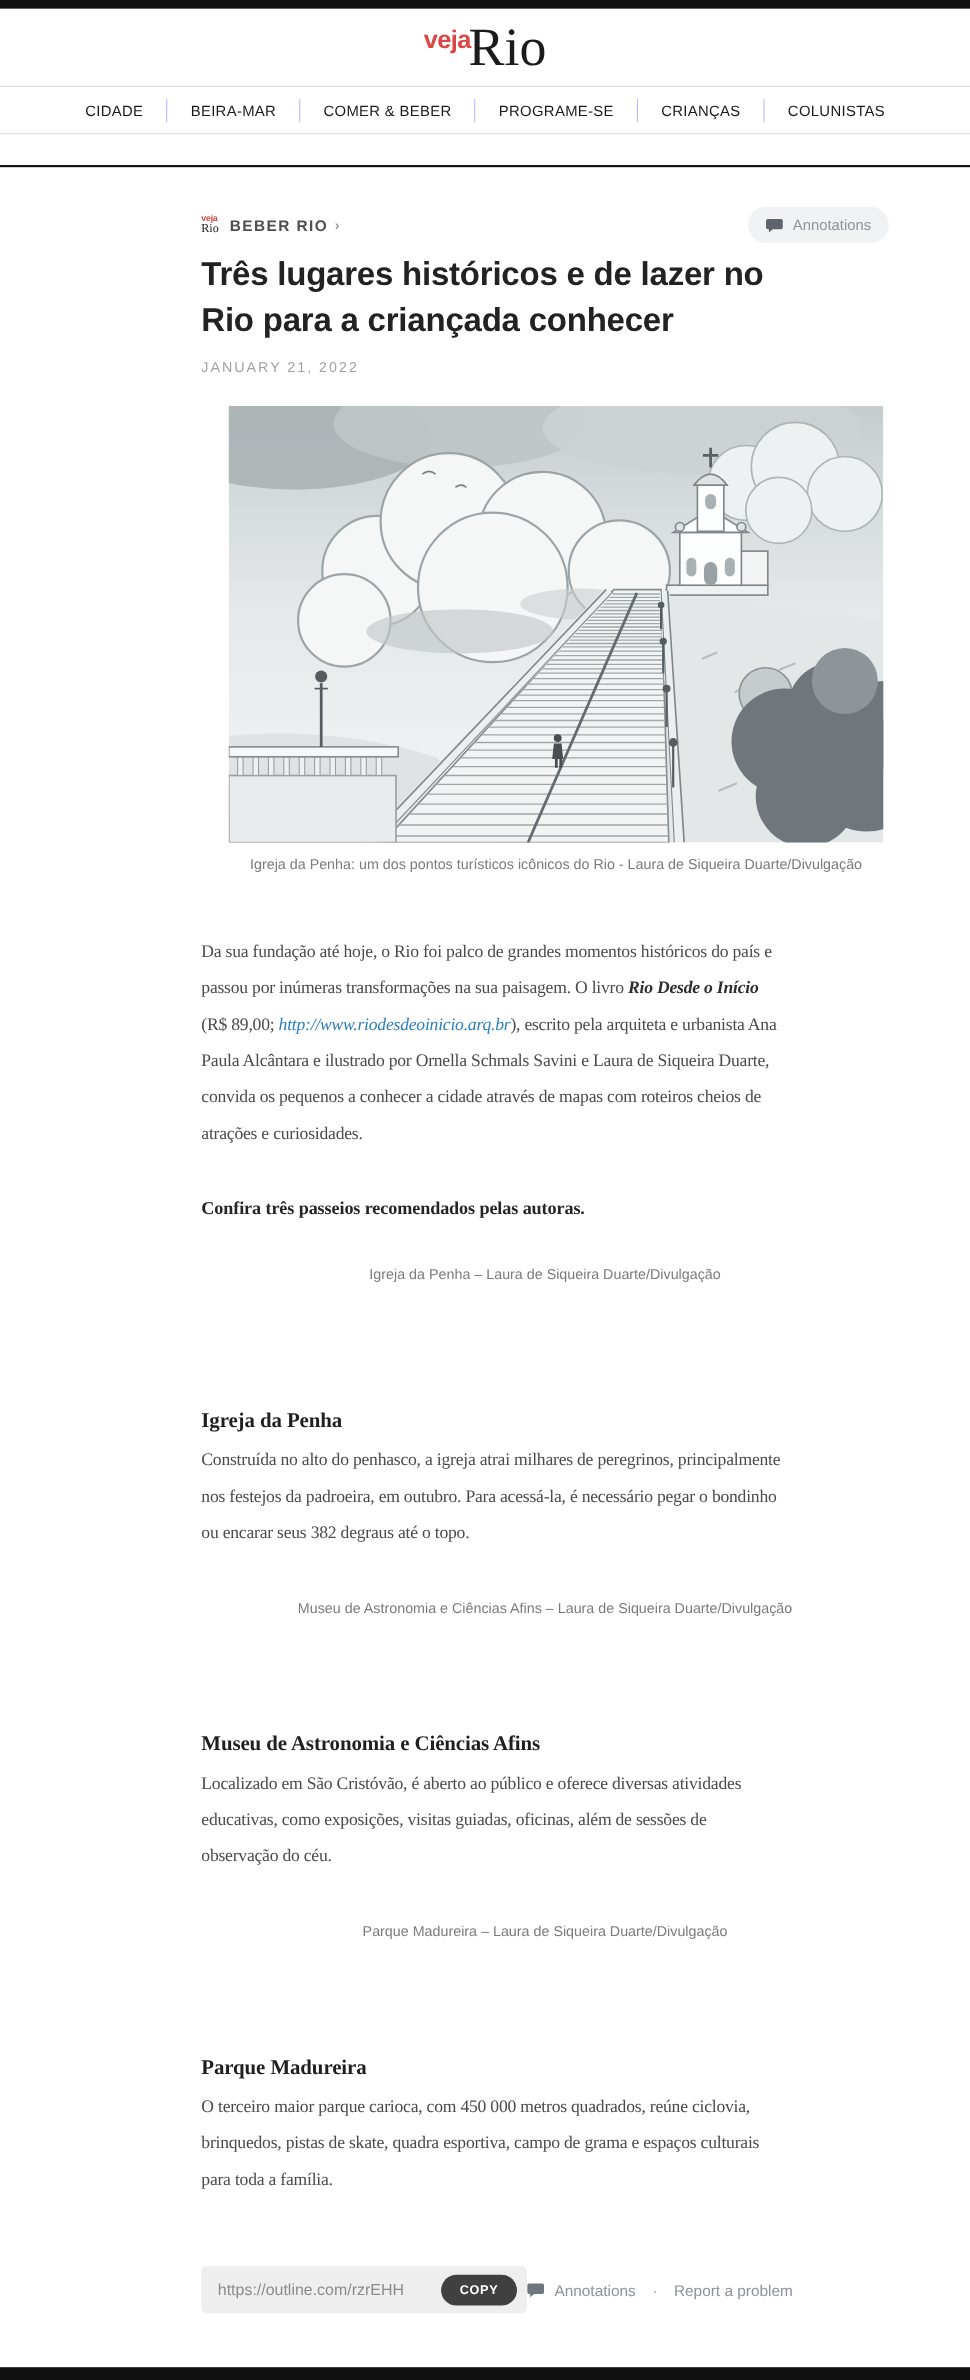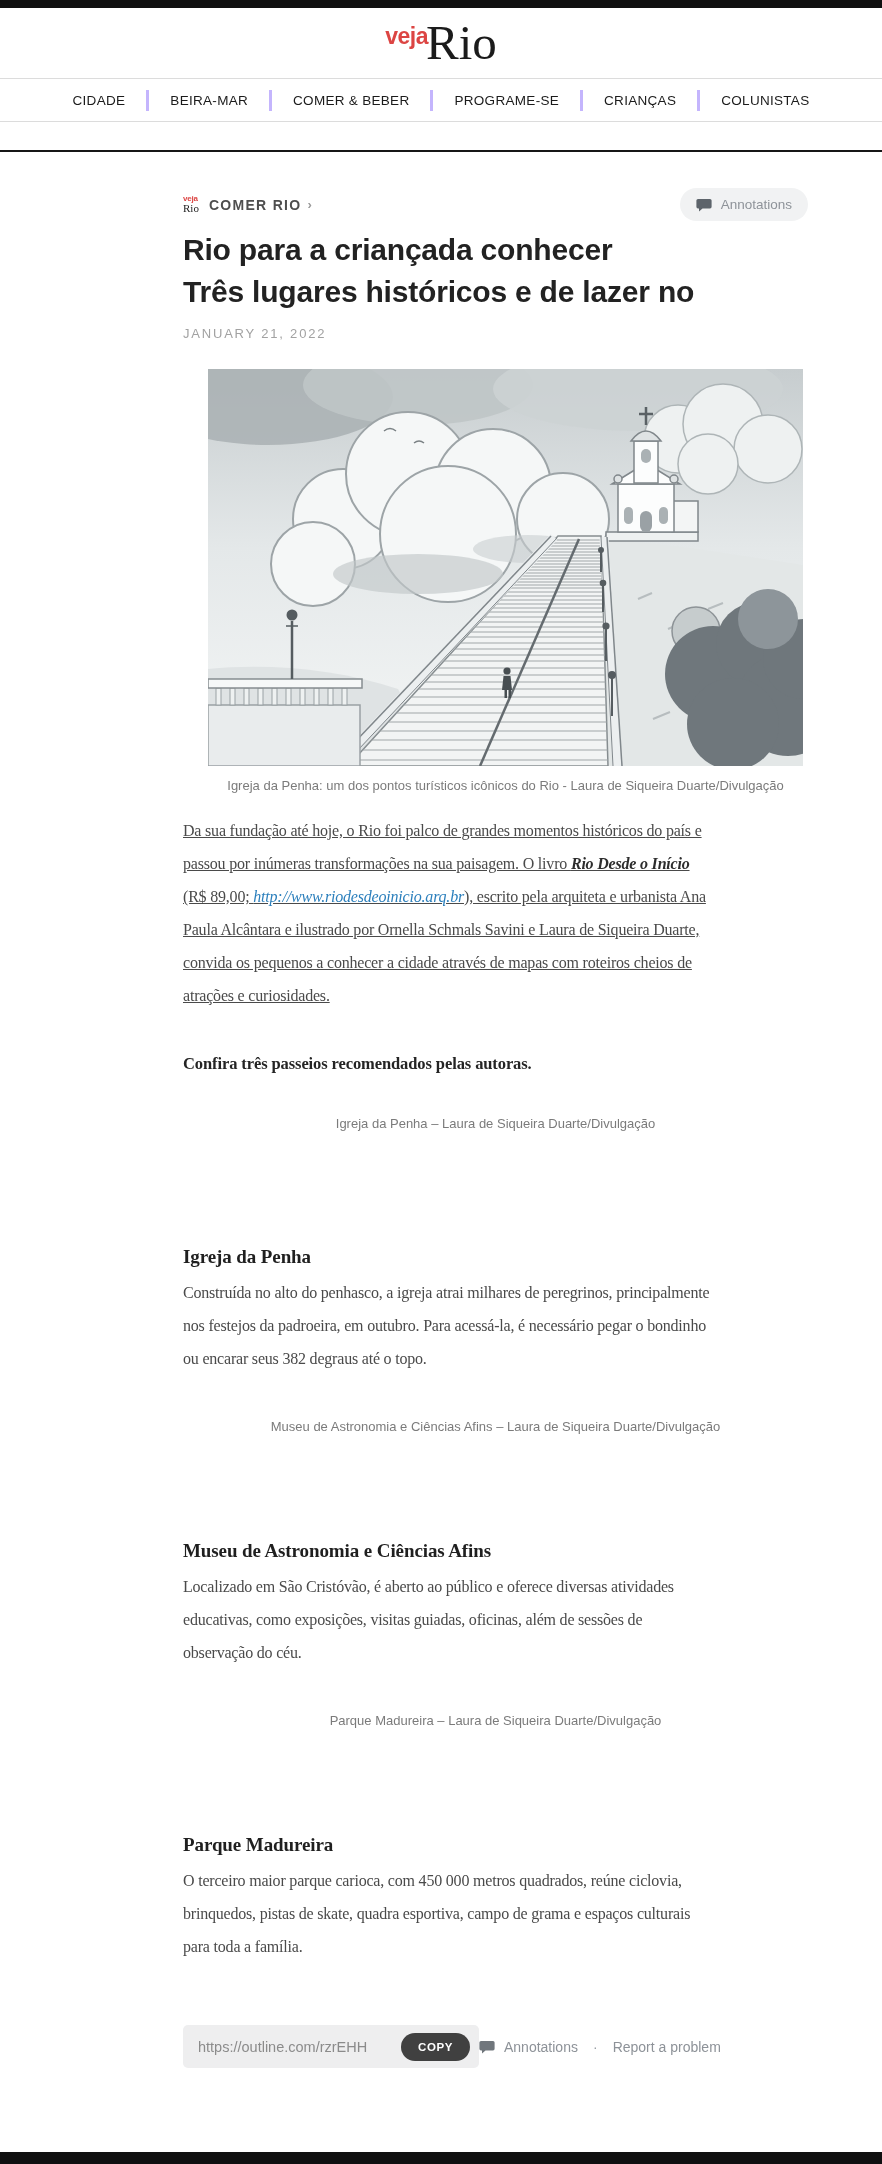--- a/index.html
+++ b/index.html
@@ -16,21 +16,21 @@
   .logo{display:flex;align-items:flex-start;cursor:pointer;}
   .logo-veja{color:#dc4543;font-weight:700;font-size:23px;letter-spacing:-0.5px;margin-top:3px;}
   .logo-rio{font-family:"Liberation Serif",serif;font-size:49px;line-height:0.95;color:#1b1b1b;margin-left:-2px;}
 
   
   .nav{position:absolute;top:78px;left:0;right:0;height:42px;background:#fff;
        border-top:1px solid #dcdcdc;border-bottom:1px solid #dcdcdc;
        display:flex;align-items:center;justify-content:center;}
   .nav ul{list-style:none;margin:0;padding:0;display:flex;align-items:center;}
   .nav li{font-size:13.5px;color:#1b1b1b;letter-spacing:.3px;padding:2px 21px;cursor:pointer;line-height:17px;}
-  .nav li + li{border-left:3px solid #c4b5fd;}
+  .nav li + li{border-left:1px solid #c4b5fd;}
 
   .black-rule{position:absolute;top:150px;left:0;right:0;height:2px;background:#161616;}
 
   
   .article{position:absolute;top:152px;left:183px;width:625px;}
 
   .bc-row{margin-top:36px;display:flex;justify-content:space-between;align-items:center;height:33px;}
   .bc{display:flex;align-items:center;gap:10px;cursor:pointer;}
   .bc-logo{display:flex;flex-direction:column;line-height:1;align-items:flex-start;}
   .bc-logo .v{color:#dc4543;font-weight:700;font-size:8px;letter-spacing:-.2px;}
@@ -44,21 +44,21 @@
 
   h1{margin:8px 0 0 0;font-size:30px;line-height:42px;font-weight:700;color:#222222;letter-spacing:-0.2px;}
   .date{margin-top:13px;font-size:13px;color:#a2a2a2;letter-spacing:1.8px;}
 
   .hero{margin-top:28px;margin-left:25px;width:595px;height:397px;display:block;}
   .hero-cap{margin-top:12px;margin-left:25px;width:595px;text-align:center;
             font-size:13px;color:#7b7b7b;line-height:16px;}
 
   .serif-body{font-family:"Liberation Serif",serif;font-size:16px;line-height:33px;
               color:#4a4a4a;letter-spacing:-0.2px;width:530px;margin:0;}
-  .p-intro{margin-top:20px;text-decoration:underline;}
+  .p-intro{margin-top:55px;}
   .book{font-weight:700;font-style:italic;color:#2d2d2d;}
   .link{color:#2b7fbc;font-style:italic;text-decoration:none;cursor:pointer;}
 
   .lead{margin-top:42px;font-family:"Liberation Serif",serif;font-weight:700;
         font-size:16.5px;color:#242424;letter-spacing:-0.1px;}
 
   .sec-cap{text-align:center;width:625px;font-size:13px;color:#7b7b7b;line-height:16px;}
   .cap-1{margin-top:42px;} .cap-n{margin-top:44px;}
   h2{margin:114px 0 0 0;font-family:"Liberation Serif",serif;font-size:19px;
      font-weight:700;color:#1f1f1f;letter-spacing:-0.1px;}
@@ -102,36 +102,36 @@
 <div class="black-rule"></div>
 
 <main class="article">
 
   <div class="bc-row">
     <div class="bc">
       <span class="bc-logo">
         <span class="v">veja</span>
         <span class="r">Rio</span>
       </span>
-      <span class="bc-label">COMER RIO</span>
+      <span class="bc-label">BEBER RIO</span>
       <span class="bc-chev">›</span>
     </div>
     <button class="pill">
       <span style="display:flex;">
         <svg width="16" height="14" viewBox="0 0 16 14">
             <path d="M2 1h12a1.6 1.6 0 0 1 1.6 1.6v6.2A1.6 1.6 0 0 1 14 10.4H6.5L3 13.4v-3H2A1.6 1.6 0 0 1 .4 8.8V2.6A1.6 1.6 0 0 1 2 1z" fill="#5d646b"></path>
           </svg>
       </span>
       <span class="pill-label">Annotations</span>
     </button>
   </div>
 
   <h1>
+    <div>Três lugares históricos e de lazer no</div>
     <div>Rio para a criançada conhecer</div>
-    <div>Três lugares históricos e de lazer no</div>
   </h1>
 
   <div class="date">JANUARY 21, 2022</div>
 
   <svg class="hero" viewBox="0 0 595 397">
     <defs>
       <linearGradient id="sky" x1="0" y1="0" x2="0" y2="1">
         <stop offset="0" stop-color="#c7cdcf"></stop>
           <stop offset="0.45" stop-color="#e4e8e9"></stop>
           <stop offset="1" stop-color="#f4f6f6"></stop>

